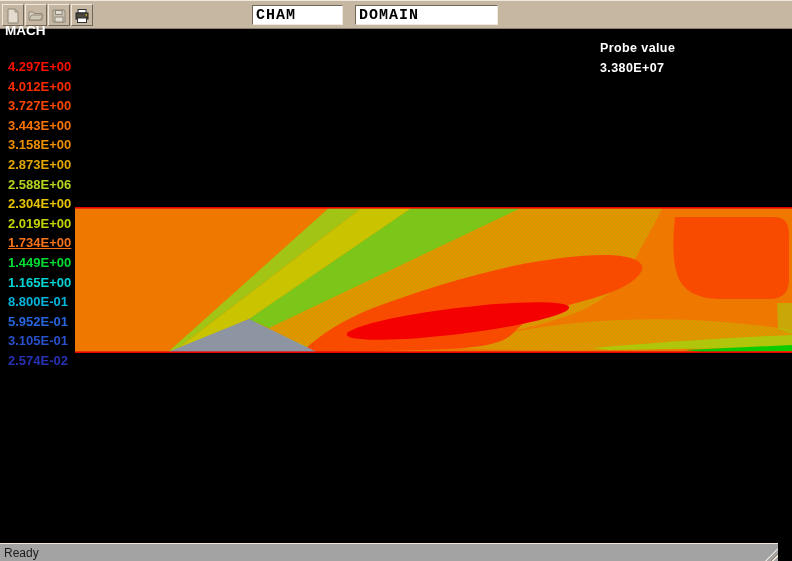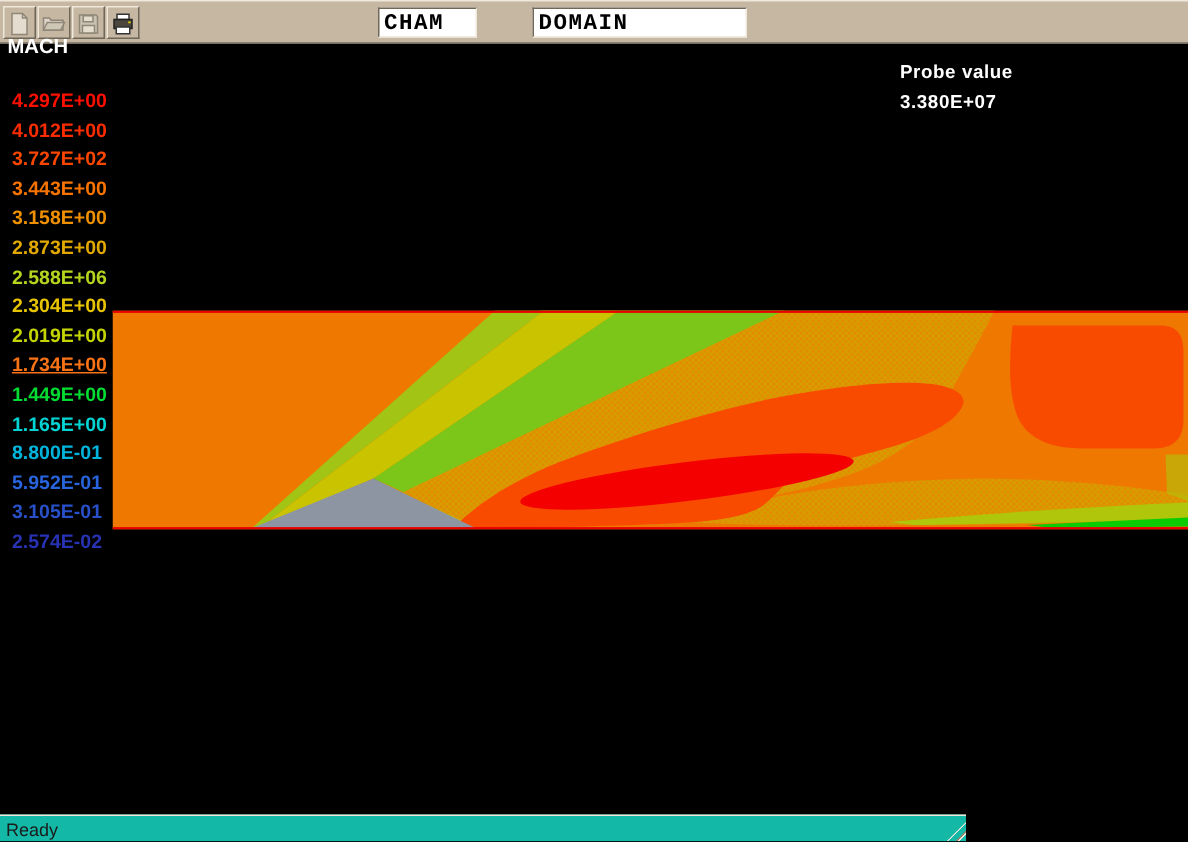--- a/index.html
+++ b/index.html
@@ -18,21 +18,21 @@
   
   .legend-title{position:absolute;left:5px;top:23px;color:#fff;font-size:13.5px;font-weight:bold;}
   .legend{position:absolute;left:8px;top:57px;}
   .legend-row{height:19.6px;line-height:19.6px;font-size:13px;font-weight:bold;white-space:nowrap;}
   
   .probe{position:absolute;left:600px;top:39px;width:190px;color:#fff;}
   .probe div{height:19.6px;line-height:19.6px;font-size:12.5px;font-weight:bold;letter-spacing:.4px;}
   
   .plot{position:absolute;left:75px;top:207px;width:717px;height:146px;display:block;}
   
-  .statusbar{position:absolute;left:0;top:543px;width:644px;height:18px;background:#14b8a6;
+  .statusbar{position:absolute;left:0;top:543px;width:778px;height:18px;background:#a3a3a3;
              border-top:1px solid #EFE8DB;box-sizing:border-box;color:#1a1a1a;font-size:12px;}
   .statusbar span{position:absolute;left:4px;top:2px;}
   .grip{position:absolute;right:0;bottom:0;width:13px;height:13px;
         background:repeating-linear-gradient(135deg,transparent 0 3px,#8A8172 3px 4px,#EFE8DB 4px 5px);
         clip-path:polygon(100% 0,100% 100%,0 100%);}
 </style>
 </head>
 <body>
 
 <div class="screen">
@@ -63,29 +63,29 @@
 
     <div class="tb-btn" style="left:71px">
       <svg width="16" height="16" viewBox="0 0 16 16">
         <rect x="4" y="1.5" width="8" height="3.5" fill="#FFFFFF" stroke="#333333"></rect>
         <rect x="2" y="5" width="12" height="6" fill="#4A463E" stroke="#222222"></rect>
         <rect x="3.5" y="10" width="9" height="4.5" fill="#FFFFFF" stroke="#333333"></rect>
         <rect x="11.5" y="6.3" width="1.6" height="1.2" fill="#E8D400"></rect>
       </svg>
     </div>
 
-    <input class="field" style="left: 252px; width: 66px;" value="CHAM">
+    <input class="field" style="left: 252px; width: 91px;" value="CHAM">
     <input class="field" style="left: 355px; width: 143px;" value="DOMAIN">
   </div>
 
   <div class="legend-title">MACH</div>
   <div class="legend">
     <div class="legend-row" style="color: rgb(251, 16, 0);">4.297E+00</div>
     <div class="legend-row" style="color: rgb(251, 45, 0);">4.012E+00</div>
-    <div class="legend-row" style="color: rgb(251, 70, 0);">3.727E+02</div>
+    <div class="legend-row" style="color: rgb(251, 70, 0);">3.727E+00</div>
     <div class="legend-row" style="color: rgb(249, 115, 0);">3.443E+00</div>
     <div class="legend-row" style="color: rgb(238, 144, 0);">3.158E+00</div>
     <div class="legend-row" style="color: rgb(226, 168, 0);">2.873E+00</div>
     <div class="legend-row" style="color: rgb(180, 212, 30);">2.588E+06</div>
     <div class="legend-row" style="color: rgb(232, 196, 0);">2.304E+00</div>
     <div class="legend-row" style="color: rgb(196, 212, 0);">2.019E+00</div>
     <div class="legend-row" style="color: #f97316; text-decoration: underline;">1.734E+00</div>
     <div class="legend-row" style="color: rgb(0, 220, 50);">1.449E+00</div>
     <div class="legend-row" style="color: rgb(0, 212, 212);">1.165E+00</div>
     <div class="legend-row" style="color: rgb(0, 180, 220);">8.800E-01</div>

